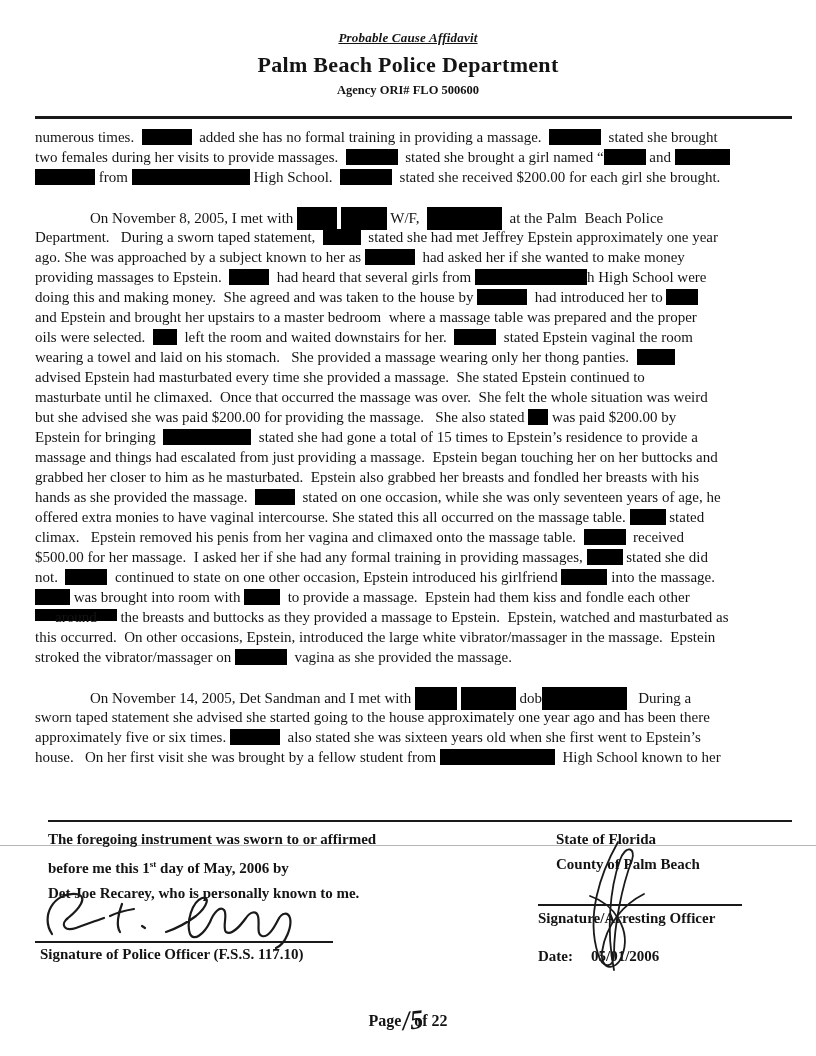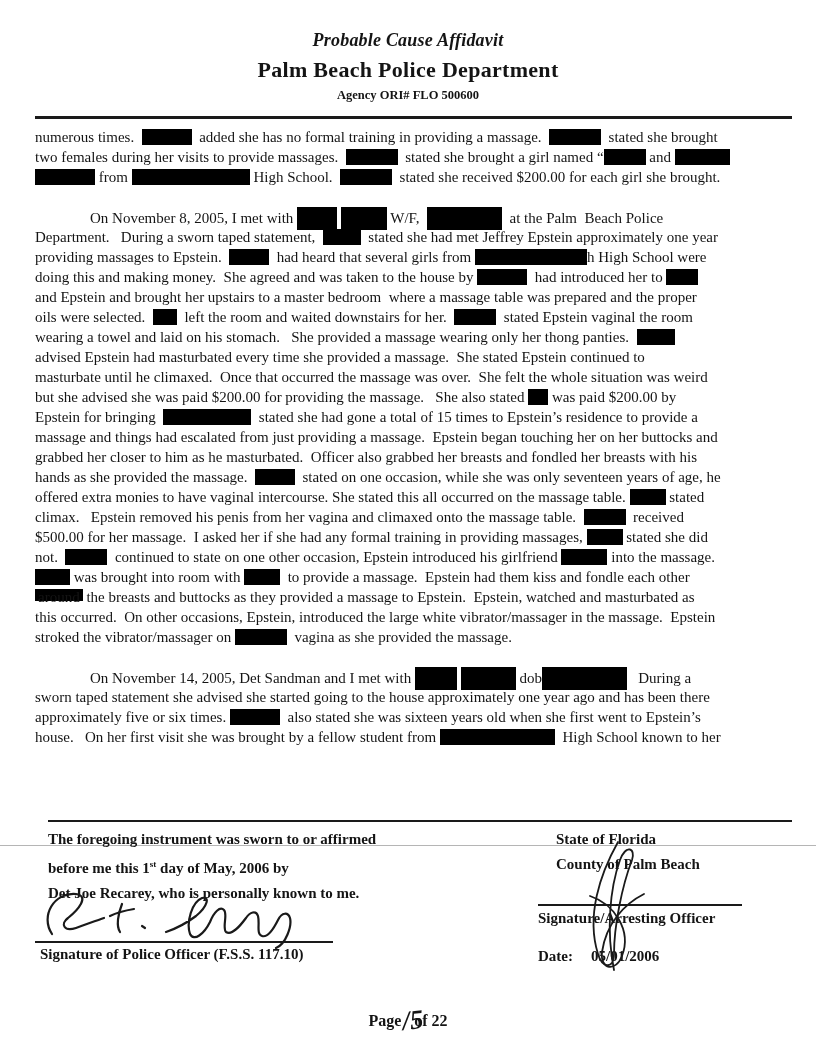--- a/index.html
+++ b/index.html
@@ -2,34 +2,34 @@
 <html><head>
 <meta charset="utf-8">
 <style>
   html,body{margin:0;padding:0;background:#e8e8e8;}
   .page{
     position:relative;width:816px;height:1056px;margin:0 auto;background:#ffffff;
     font-family:"Liberation Serif","DejaVu Serif",serif;color:#141414;overflow:hidden;
   }
   
   .header{position:absolute;top:30px;left:0;width:100%;text-align:center;}
-  .header .title{font-size:18px;font-weight:bold;font-style:italic;letter-spacing:.2px;}
+  .header .title{font-size:13px;font-weight:bold;font-style:italic;letter-spacing:.2px;text-decoration:underline;}
   .header .dept{font-size:22px;font-weight:bold;margin-top:6px;letter-spacing:.3px;}
   .header .agency{font-size:12.5px;font-weight:bold;margin-top:5px;}
   .rule-top{position:absolute;top:116px;left:35px;width:757px;border-top:3px solid #1a1a1a;}
   
   .body-text-block{position:absolute;top:127px;left:35px;width:760px;}
   .para + .para{margin-top:20px;}
   .line{height:20px;line-height:20px;font-size:15px;white-space:pre;}
   .para.indent .line:first-child{padding-left:55px;}
   .redact{display:inline-block;background:#000;height:16px;vertical-align:-3px;}
   .redact.tall{height:23px;vertical-align:-7px;}
   .redact-over{
     background:linear-gradient(to bottom,#000 0%,#000 76%,transparent 76%);
-    color:#141414;padding:0 3px;
+    color:#141414;padding:0 20px;
   }
   
   .footer{position:absolute;top:820px;left:0;width:816px;height:200px;font-weight:bold;font-size:15px;}
   .footer-rule{position:absolute;top:0;left:48px;width:744px;border-top:2.5px solid #1a1a1a;}
   .footer-thin-line{position:absolute;top:25px;left:0;width:816px;border-top:1px solid #b5b5b5;}
   .attest{position:absolute;top:7px;left:48px;line-height:25px;}
   .jurisdiction{position:absolute;top:7px;left:556px;line-height:25px;}
   sup{font-size:9px;font-family:Liberation Serif, serif;}
   .sig-left{position:absolute;top:62px;left:38px;width:300px;height:70px;}
   .sig-left-line{position:absolute;top:121px;left:35px;width:298px;border-top:2px solid #1a1a1a;}
@@ -61,31 +61,32 @@
 
   <div class="body-text-block" id="body-block">
       <div class="para">
         <div class="line"><span>numerous times.  </span><span class="redact" style="width: 50px;"></span><span>  added she has no formal training in providing a massage.  </span><span class="redact" style="width: 52px;"></span><span>  stated she brought</span></div>
         <div class="line"><span>two females during her visits to provide massages.  </span><span class="redact" style="width: 52px;"></span><span>  stated she brought a girl named “</span><span class="redact" style="width: 42px;"></span><span> and </span><span class="redact" style="width: 55px;"></span></div>
         <div class="line"><span class="redact" style="width: 60px;"></span><span> from </span><span class="redact" style="width: 118px;"></span><span> High School.  </span><span class="redact" style="width: 52px;"></span><span>  stated she received $200.00 for each girl she brought.</span></div>
       </div>
       <div class="para indent">
         <div class="line"><span>On November 8, 2005, I met with </span><span class="redact tall" style="width: 40px;"></span><span> </span><span class="redact tall" style="width: 46px;"></span><span> W/F,  </span><span class="redact tall" style="width: 75px;"></span><span>  at the Palm  Beach Police</span></div>
         <div class="line"><span>Department.   During a sworn taped statement,  </span><span class="redact" style="width: 38px;"></span><span>  stated she had met Jeffrey Epstein approximately one year</span></div>
+        <div class="line"><span>ago. She was approached by a subject known to her as </span><span class="redact" style="width: 50px;"></span><span>  had asked her if she wanted to make money</span></div>
         <div class="line"><span>providing massages to Epstein.  </span><span class="redact" style="width: 40px;"></span><span>  had heard that several girls from </span><span class="redact" style="width: 112px;"></span><span>h High School were</span></div>
         <div class="line"><span>doing this and making money.  She agreed and was taken to the house by </span><span class="redact" style="width: 50px;"></span><span>  had introduced her to </span><span class="redact" style="width: 32px;"></span></div>
         <div class="line"><span>and Epstein and brought her upstairs to a master bedroom  where a massage table was prepared and the proper</span></div>
         <div class="line"><span>oils were selected.  </span><span class="redact" style="width: 24px;"></span><span>  left the room and waited downstairs for her.  </span><span class="redact" style="width: 42px;"></span><span>  stated Epstein vaginal the room</span></div>
         <div class="line"><span>wearing a towel and laid on his stomach.   She provided a massage wearing only her thong panties.  </span><span class="redact" style="width: 38px;"></span></div>
         <div class="line"><span>advised Epstein had masturbated every time she provided a massage.  She stated Epstein continued to</span></div>
         <div class="line"><span>masturbate until he climaxed.  Once that occurred the massage was over.  She felt the whole situation was weird</span></div>
         <div class="line"><span>but she advised she was paid $200.00 for providing the massage.   She also stated </span><span class="redact" style="width: 20px;"></span><span> was paid $200.00 by</span></div>
         <div class="line"><span>Epstein for bringing  </span><span class="redact" style="width: 88px;"></span><span>  stated she had gone a total of 15 times to Epstein’s residence to provide a</span></div>
         <div class="line"><span>massage and things had escalated from just providing a massage.  Epstein began touching her on her buttocks and</span></div>
-        <div class="line"><span>grabbed her closer to him as he masturbated.  Officer also grabbed her breasts and fondled her breasts with his</span></div>
+        <div class="line"><span>grabbed her closer to him as he masturbated.  Epstein also grabbed her breasts and fondled her breasts with his</span></div>
         <div class="line"><span>hands as she provided the massage.  </span><span class="redact" style="width: 40px;"></span><span>  stated on one occasion, while she was only seventeen years of age, he</span></div>
         <div class="line"><span>offered extra monies to have vaginal intercourse. She stated this all occurred on the massage table. </span><span class="redact" style="width: 36px;"></span><span> stated</span></div>
         <div class="line"><span>climax.   Epstein removed his penis from her vagina and climaxed onto the massage table.  </span><span class="redact" style="width: 42px;"></span><span>  received</span></div>
         <div class="line"><span>$500.00 for her massage.  I asked her if she had any formal training in providing massages, </span><span class="redact" style="width: 36px;"></span><span> stated she did</span></div>
         <div class="line"><span>not.  </span><span class="redact" style="width: 42px;"></span><span>  continued to state on one other occasion, Epstein introduced his girlfriend </span><span class="redact" style="width: 46px;"></span><span> into the massage.</span></div>
         <div class="line"><span class="redact" style="width: 35px;"></span><span> was brought into room with </span><span class="redact" style="width: 36px;"></span><span>  to provide a massage.  Epstein had them kiss and fondle each other</span></div>
         <div class="line"><span class="redact-over">around</span><span> the breasts and buttocks as they provided a massage to Epstein.  Epstein, watched and masturbated as</span></div>
         <div class="line"><span>this occurred.  On other occasions, Epstein, introduced the large white vibrator/massager in the massage.  Epstein</span></div>
         <div class="line"><span>stroked the vibrator/massager on </span><span class="redact" style="width: 52px;"></span><span>  vagina as she provided the massage.</span></div>
       </div>

